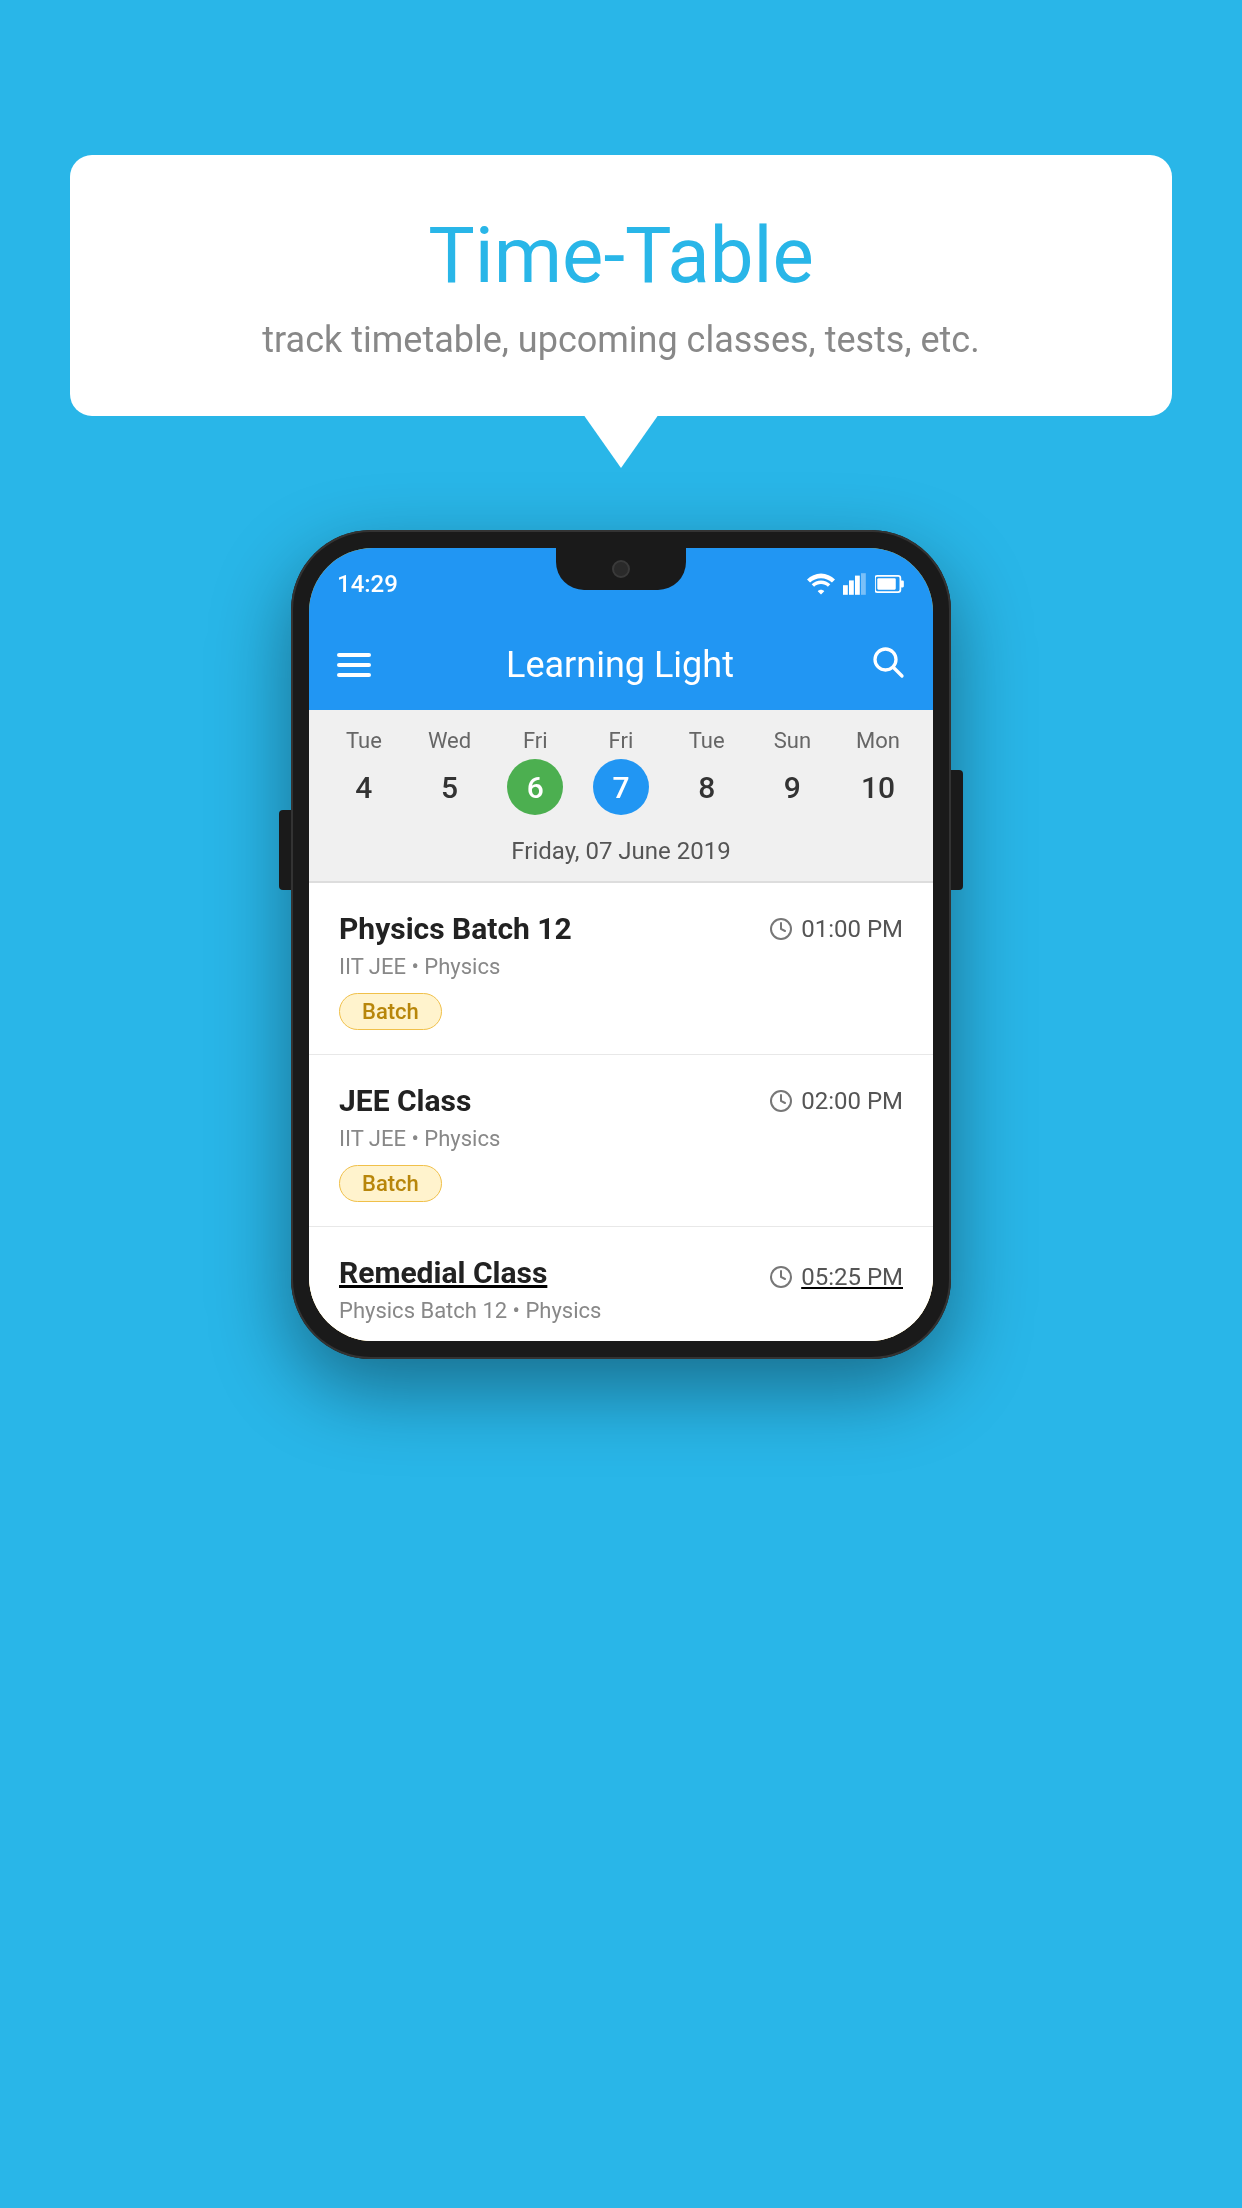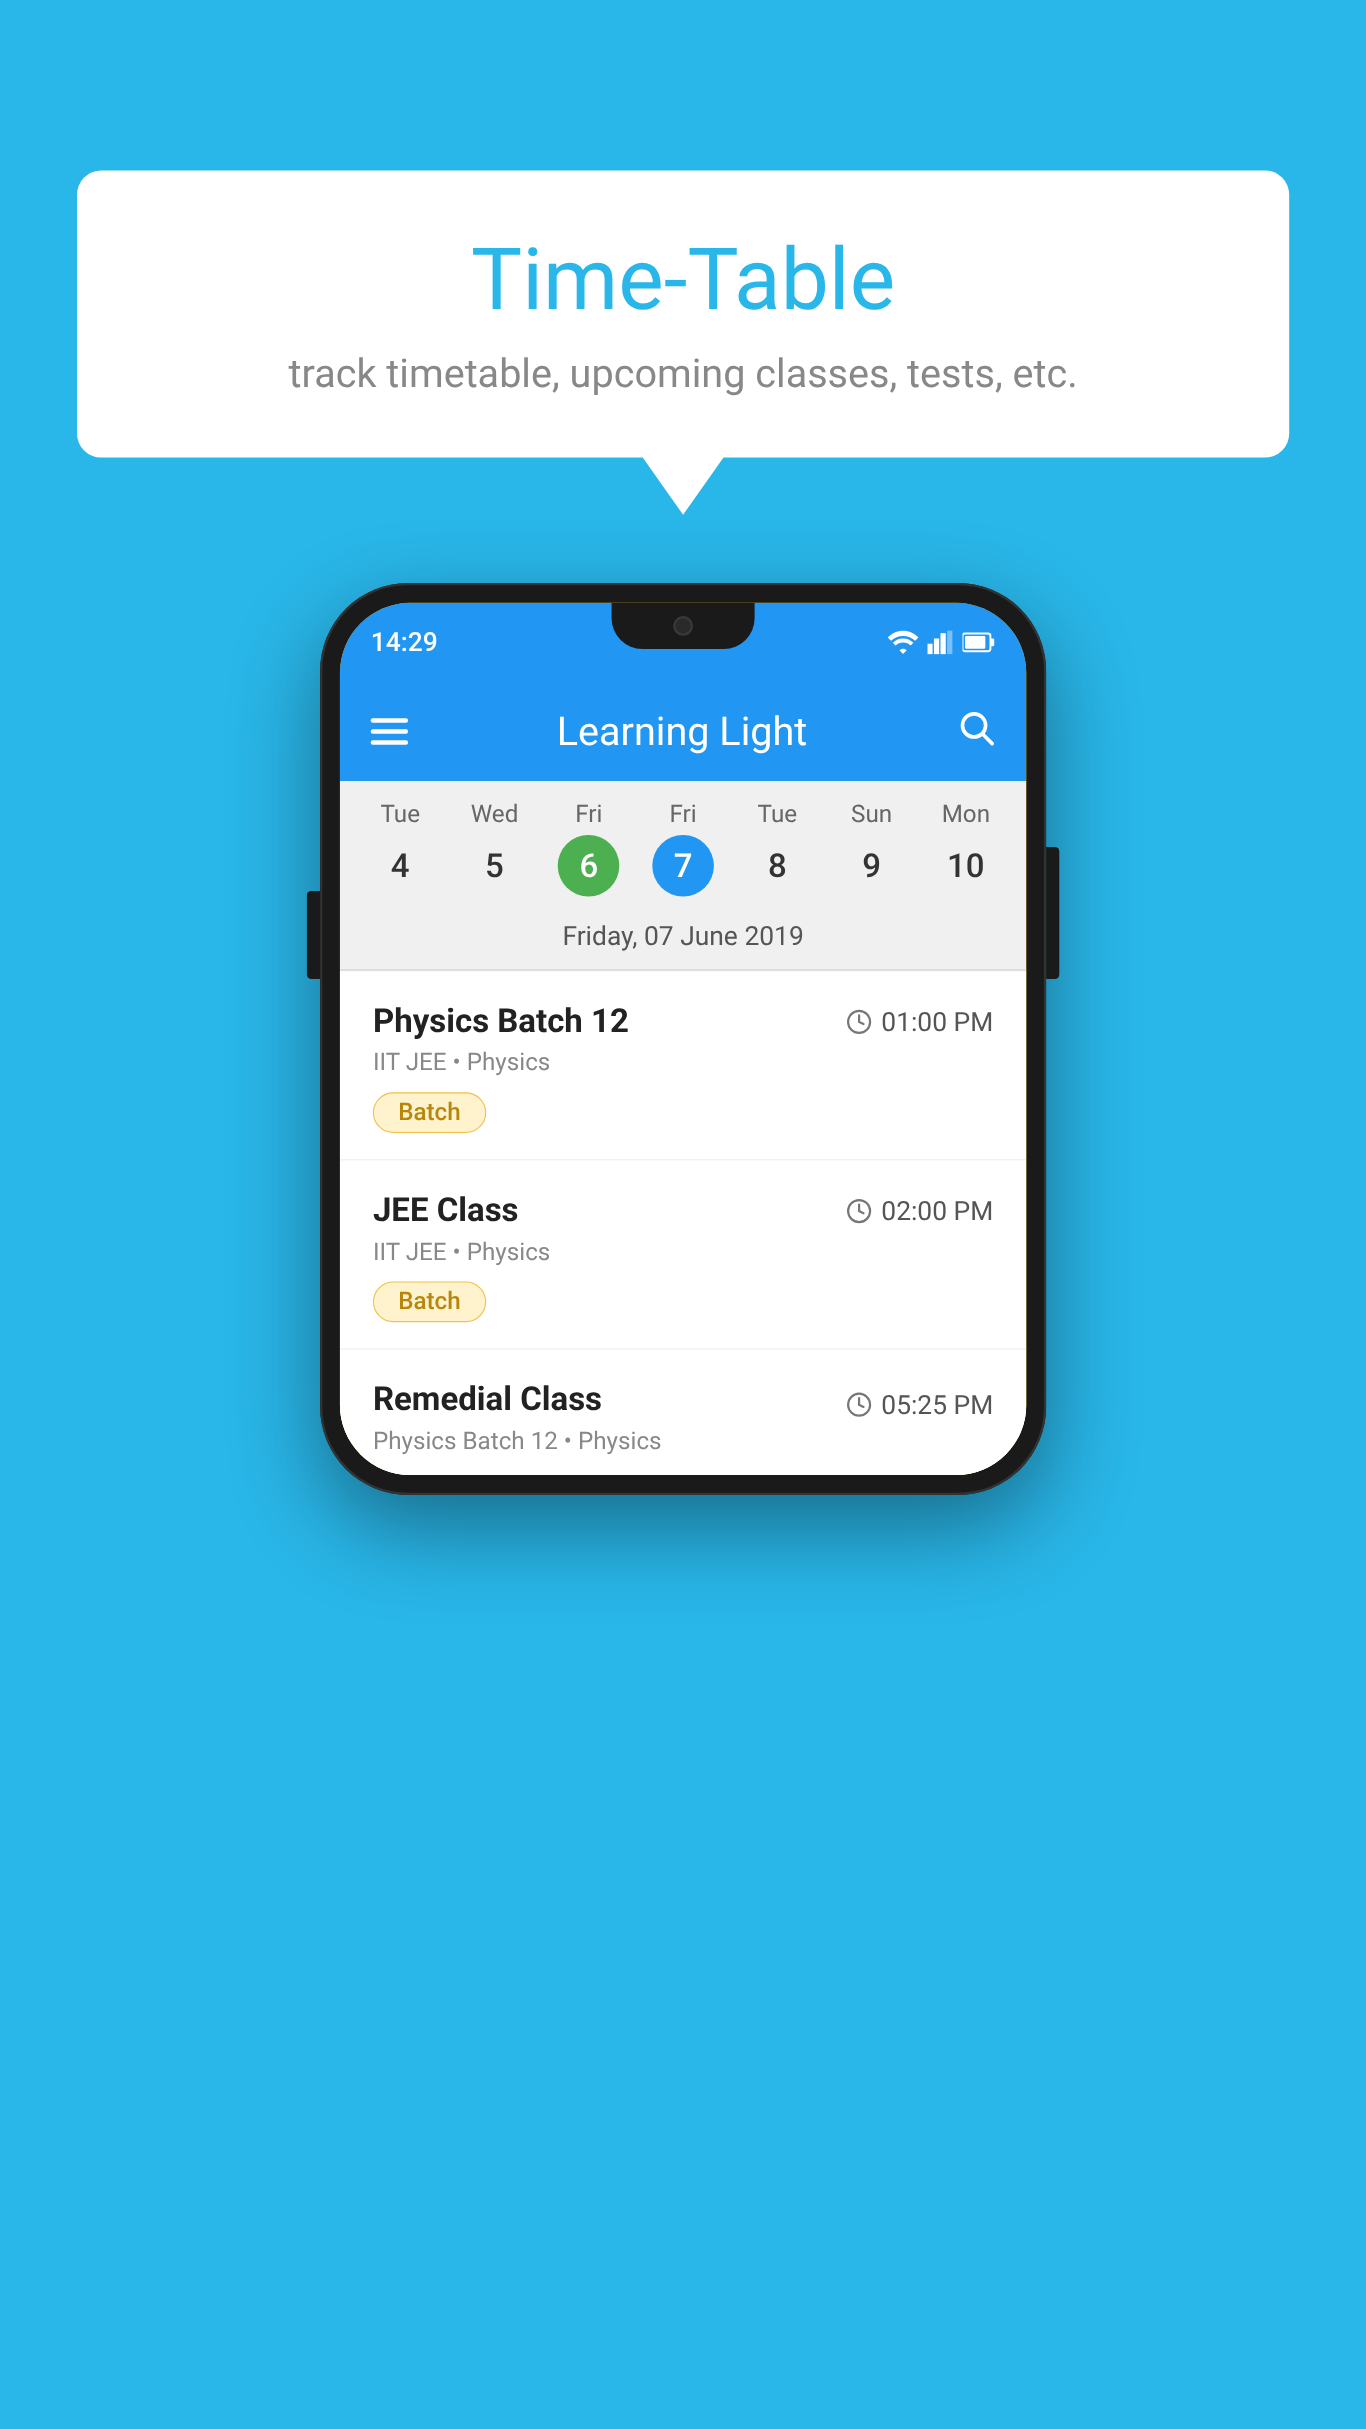--- a/index.html
+++ b/index.html
@@ -315,20 +315,21 @@
       font-size: 30px;
       font-weight: 700;
       color: #222;
       margin-bottom: 8px;
     }
 
     .partial-row {
       display: flex;
       justify-content: space-between;
       align-items: center;
+      text-decoration: underline;
     }
 
     .partial-sub {
       font-size: 22px;
       color: #888;
     }
   </style>
 </head>
 <body>
 

